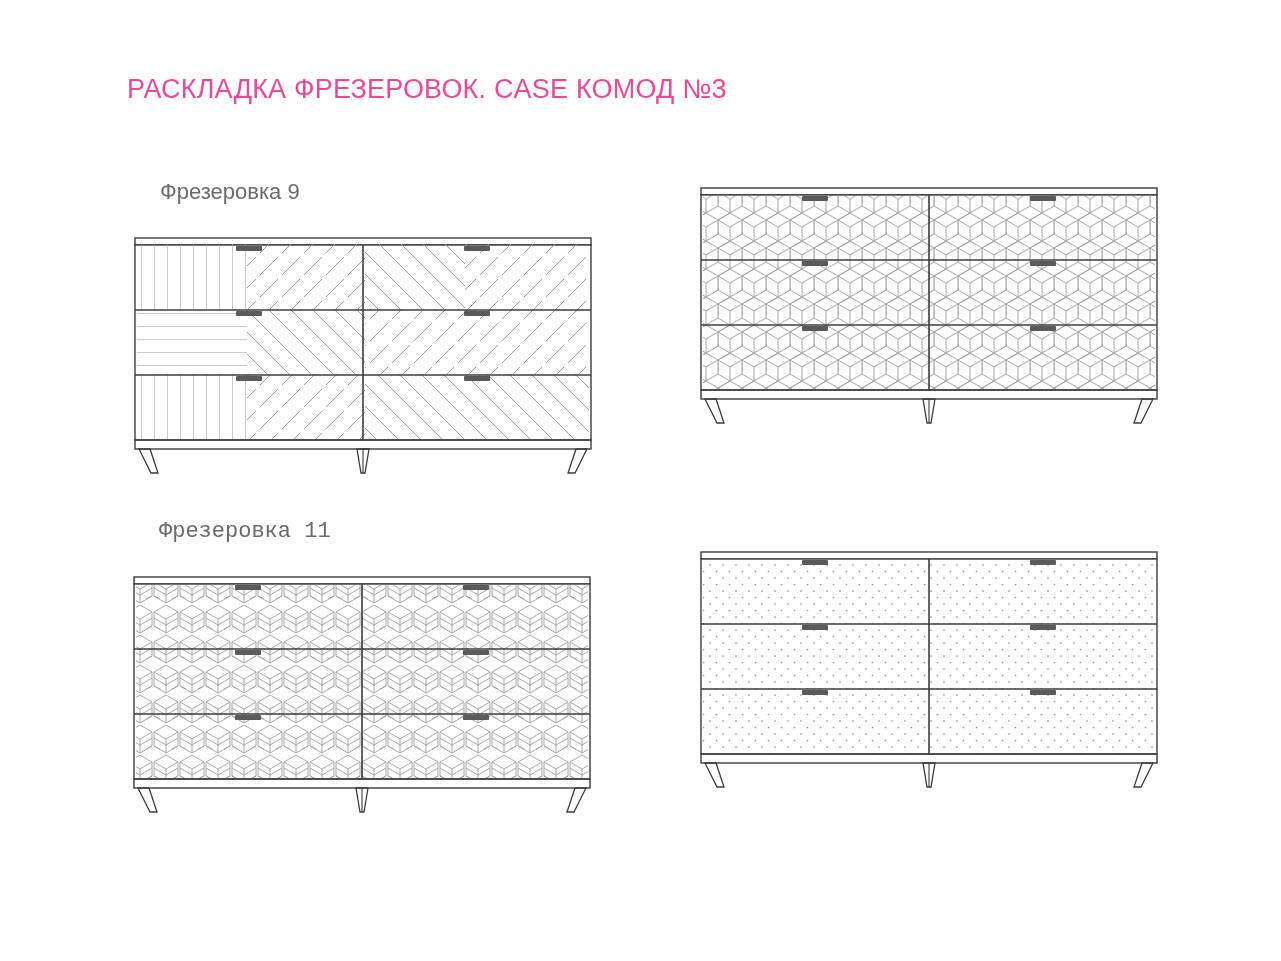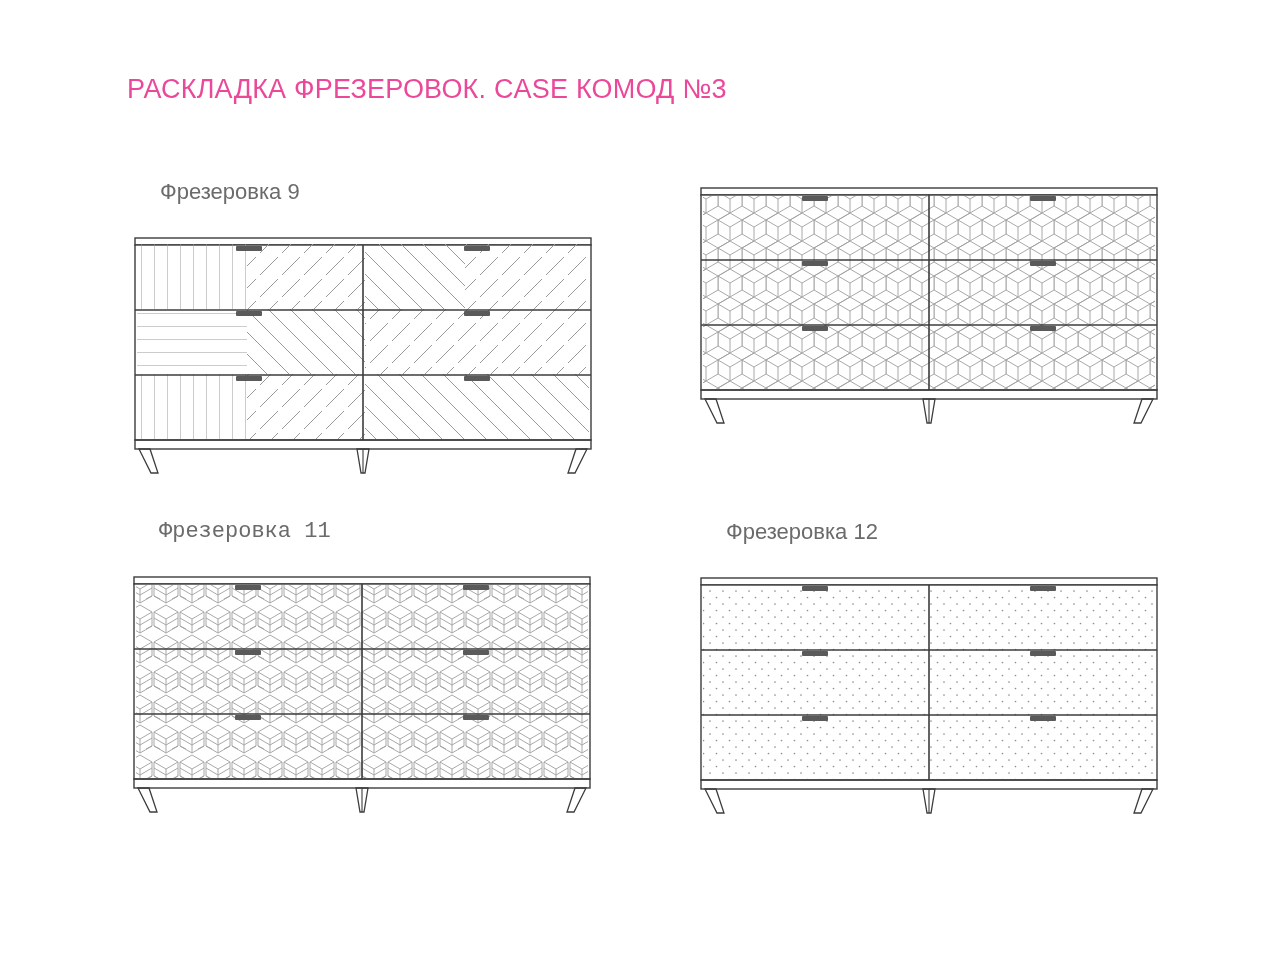--- a/index.html
+++ b/index.html
@@ -207,21 +207,20 @@
       <rect x="7" y="205" width="456" height="9" fill="none" stroke="#3c3c3c" stroke-width="1.4"></rect>
       <path d="M11 214 L22 214 L30 238 L23 238 Z" fill="none" stroke="#3c3c3c" stroke-width="1.3"></path>
       <path d="M459 214 L448 214 L440 238 L447 238 Z" fill="none" stroke="#3c3c3c" stroke-width="1.3"></path>
       <path d="M229 214 L241 214 L237 238 L233 238 Z" fill="none" stroke="#3c3c3c" stroke-width="1.3"></path>
       <line x1="235" y1="214" x2="235" y2="238" stroke="#3c3c3c" stroke-width="1.1"></line>
     </svg>
   </div>
 </div>
 
 <div class="panel p4">
-  <div class="panel-label">Фрезеровка 12</div>
   <div class="dresser-wrap">
     <svg width="470" height="250" viewBox="0 0 470 250">
       <defs>
 
         <pattern id="p12" width="13" height="13" patternUnits="userSpaceOnUse">
           <circle cx="3" cy="3" r="0.85" fill="#8f8f8f"></circle>
           <circle cx="9.5" cy="9.5" r="0.85" fill="#8f8f8f"></circle>
         </pattern>
         <clipPath id="c12">
             <rect x="9" y="11" width="452" height="193"></rect>

